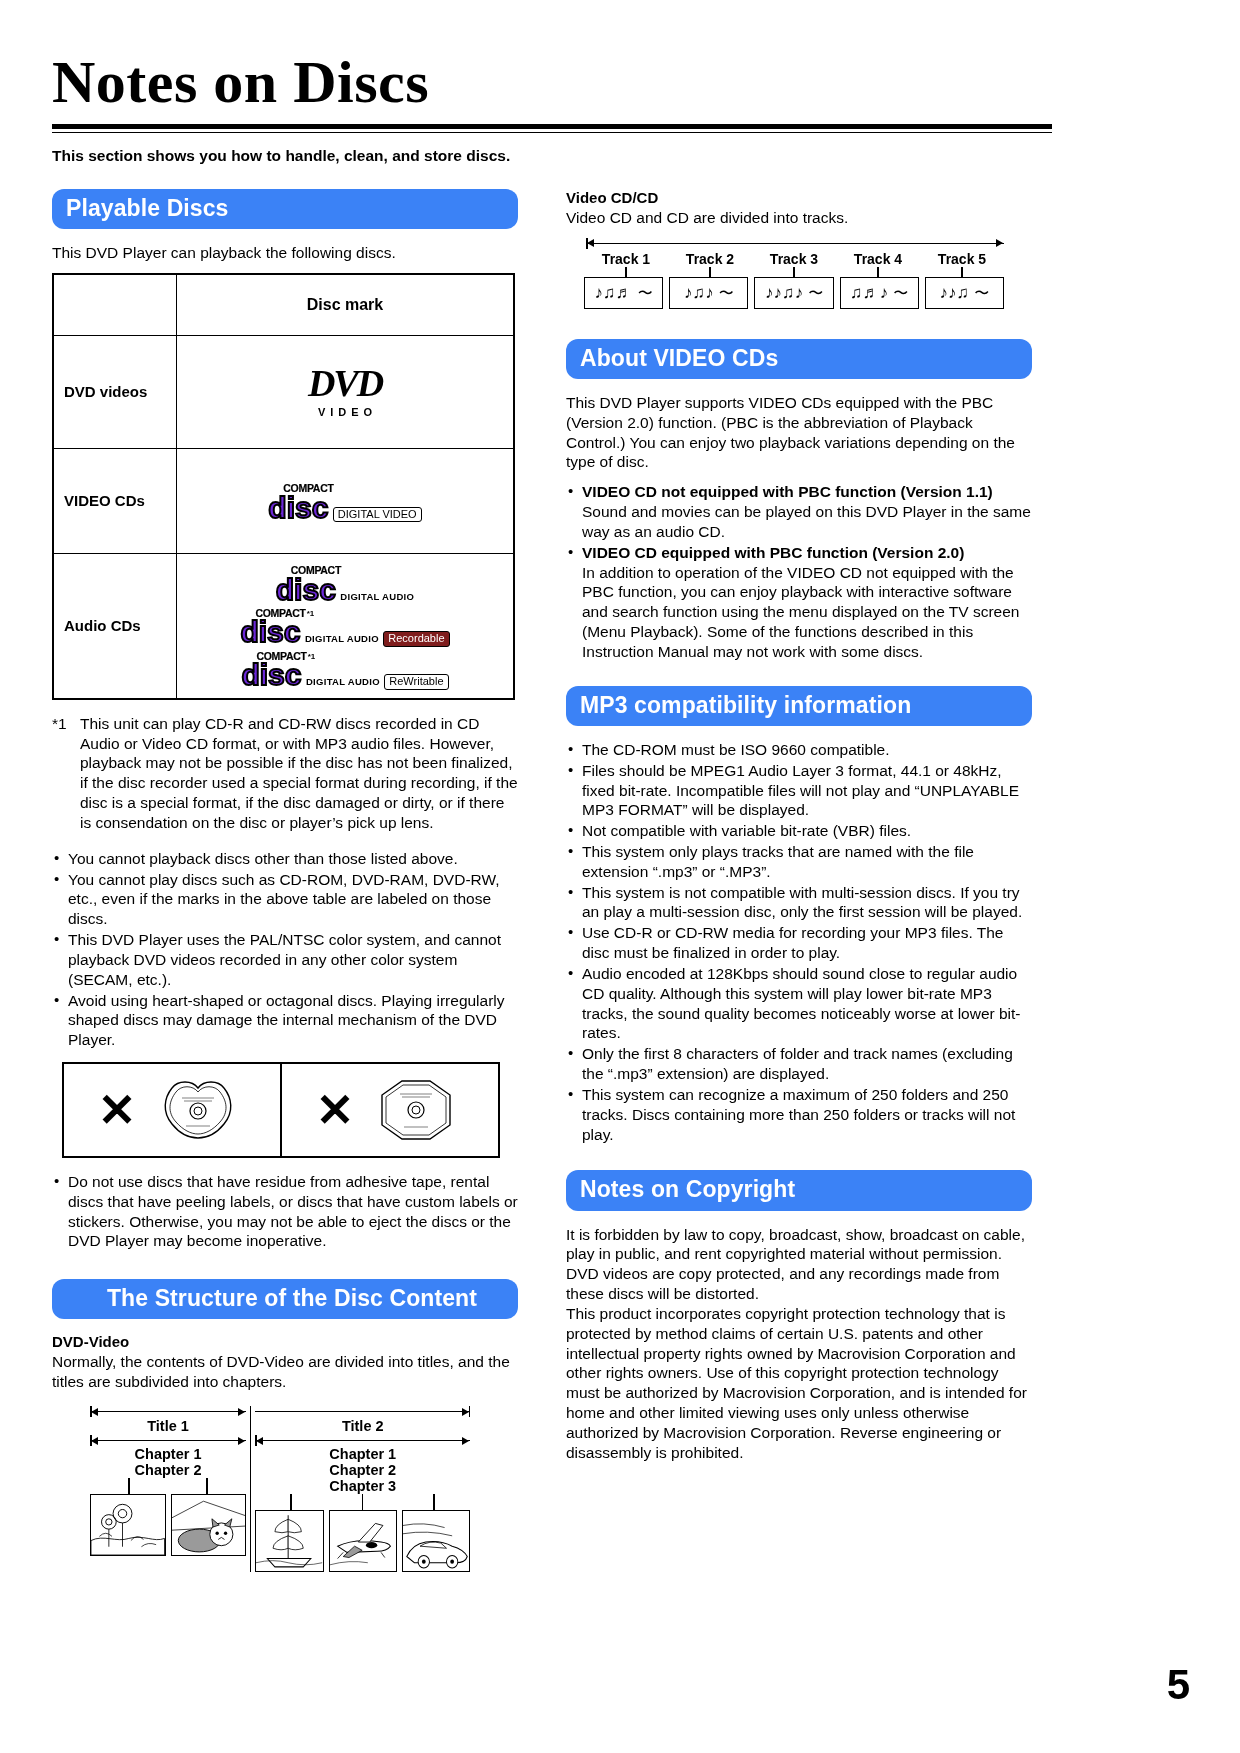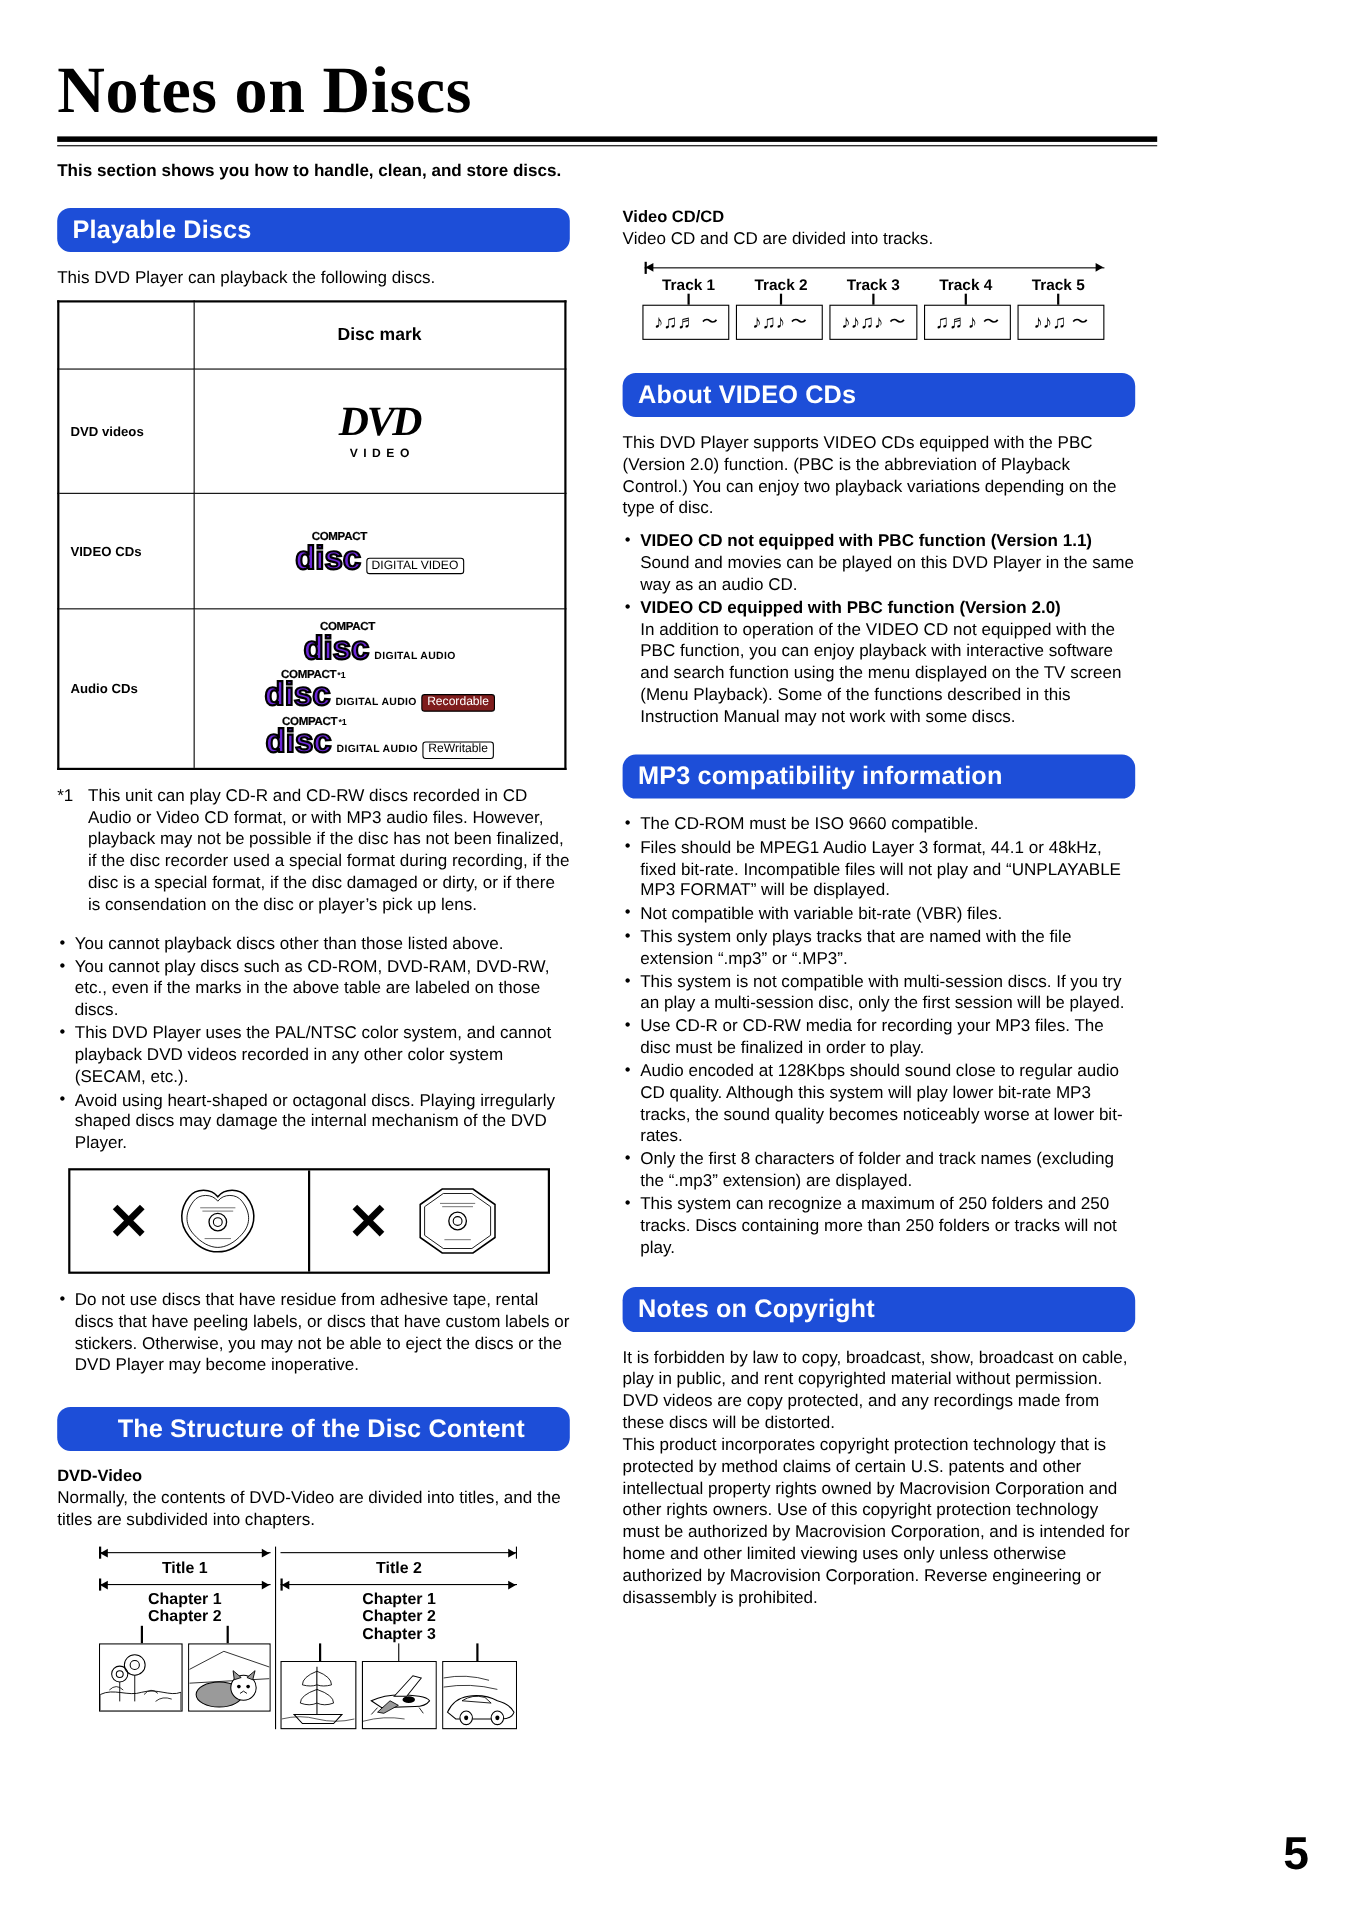--- a/index.html
+++ b/index.html
@@ -57,21 +57,21 @@
     gap: 48px;
     align-items: flex-start;
   }
   .col {
     width: 466px;
     flex: 0 0 466px;
   }
 
   
   .sec-head {
-    background: #1d4ed8;
+    background: #3b82f6;
     color: #fff;
     font-size: 23px;
     font-weight: bold;
     border-radius: 12px;
     padding: 6px 0 7px 14px;
     margin: 0 0 14px 0;
     letter-spacing: 0.1px;
     line-height: 1.18;
   }
 
@@ -131,21 +131,21 @@
     width: 463px;
     border: 2px solid #000;
     margin-top: 4px;
   }
   table.disc-table td, table.disc-table th {
     border: 1px solid #000;
     vertical-align: middle;
   }
   table.disc-table .label-cell {
     width: 112px;
-    font-size: 12px;
+    font-size: 15px;
     font-weight: bold;
     padding: 6px 0 6px 10px;
     text-align: left;
   }
   table.disc-table .mark-cell {
     text-align: center;
     padding: 8px 4px;
   }
   .hdr-row td { height: 44px; }
   .disc-head {

